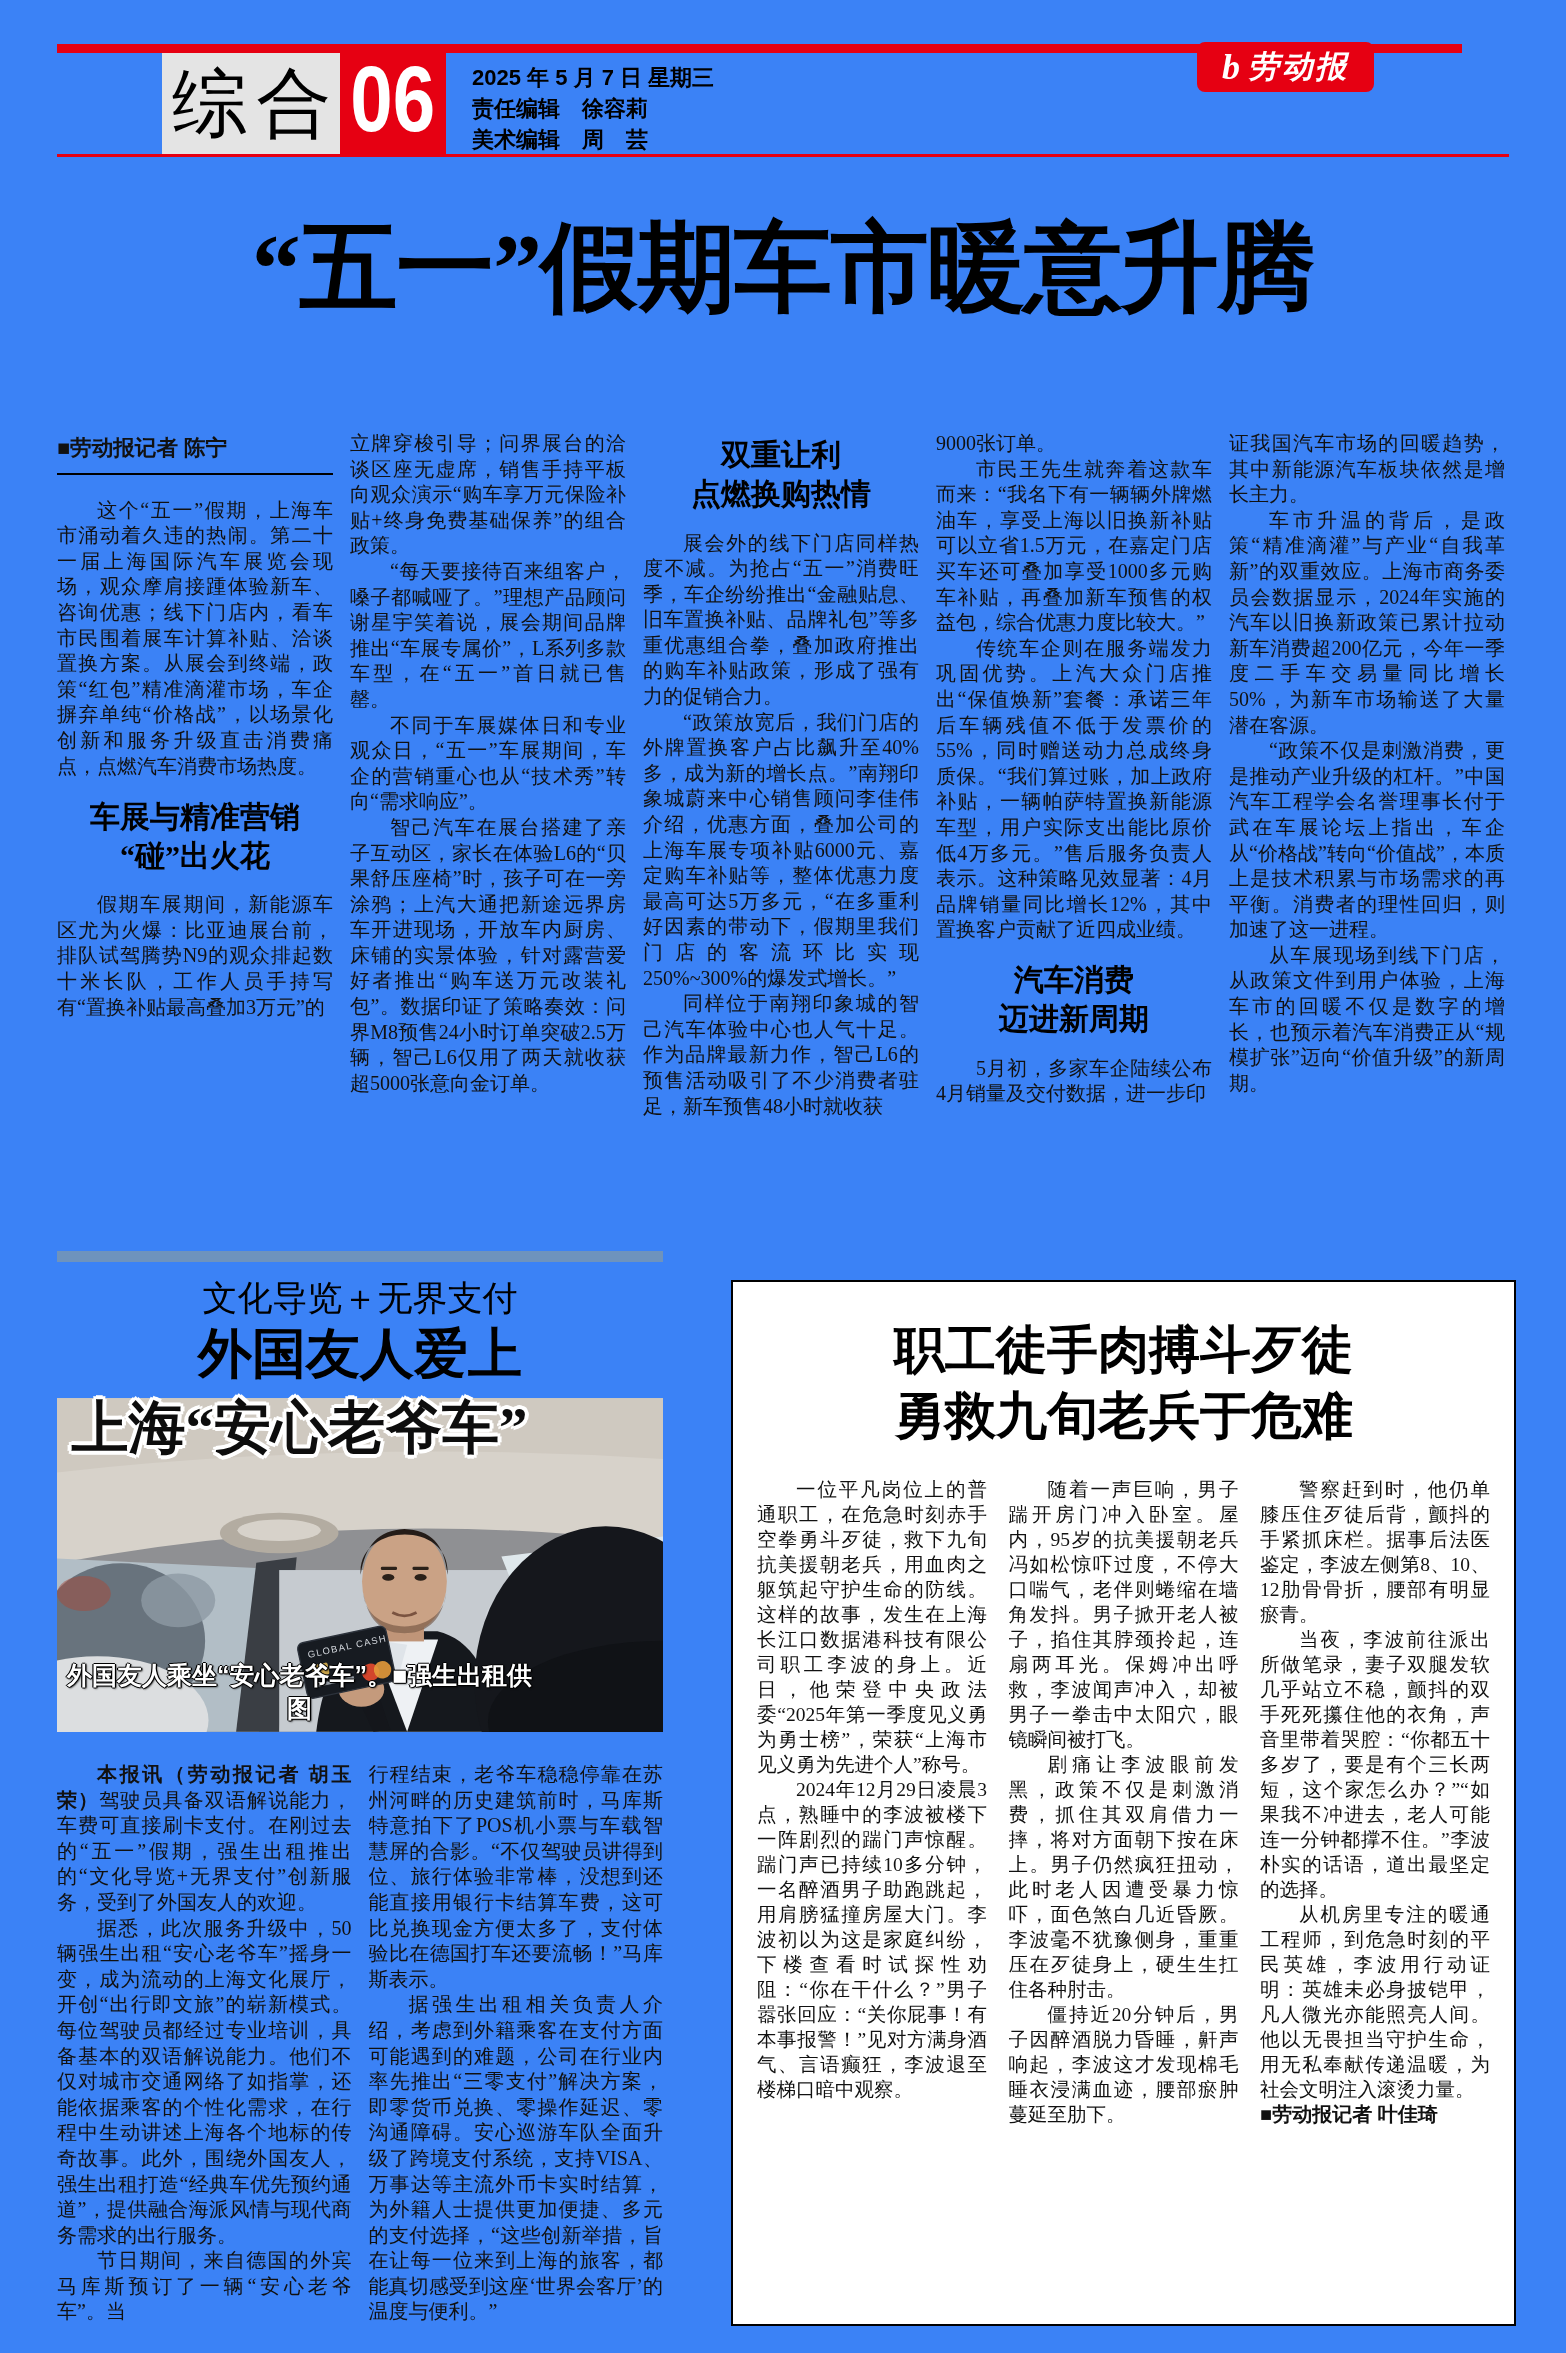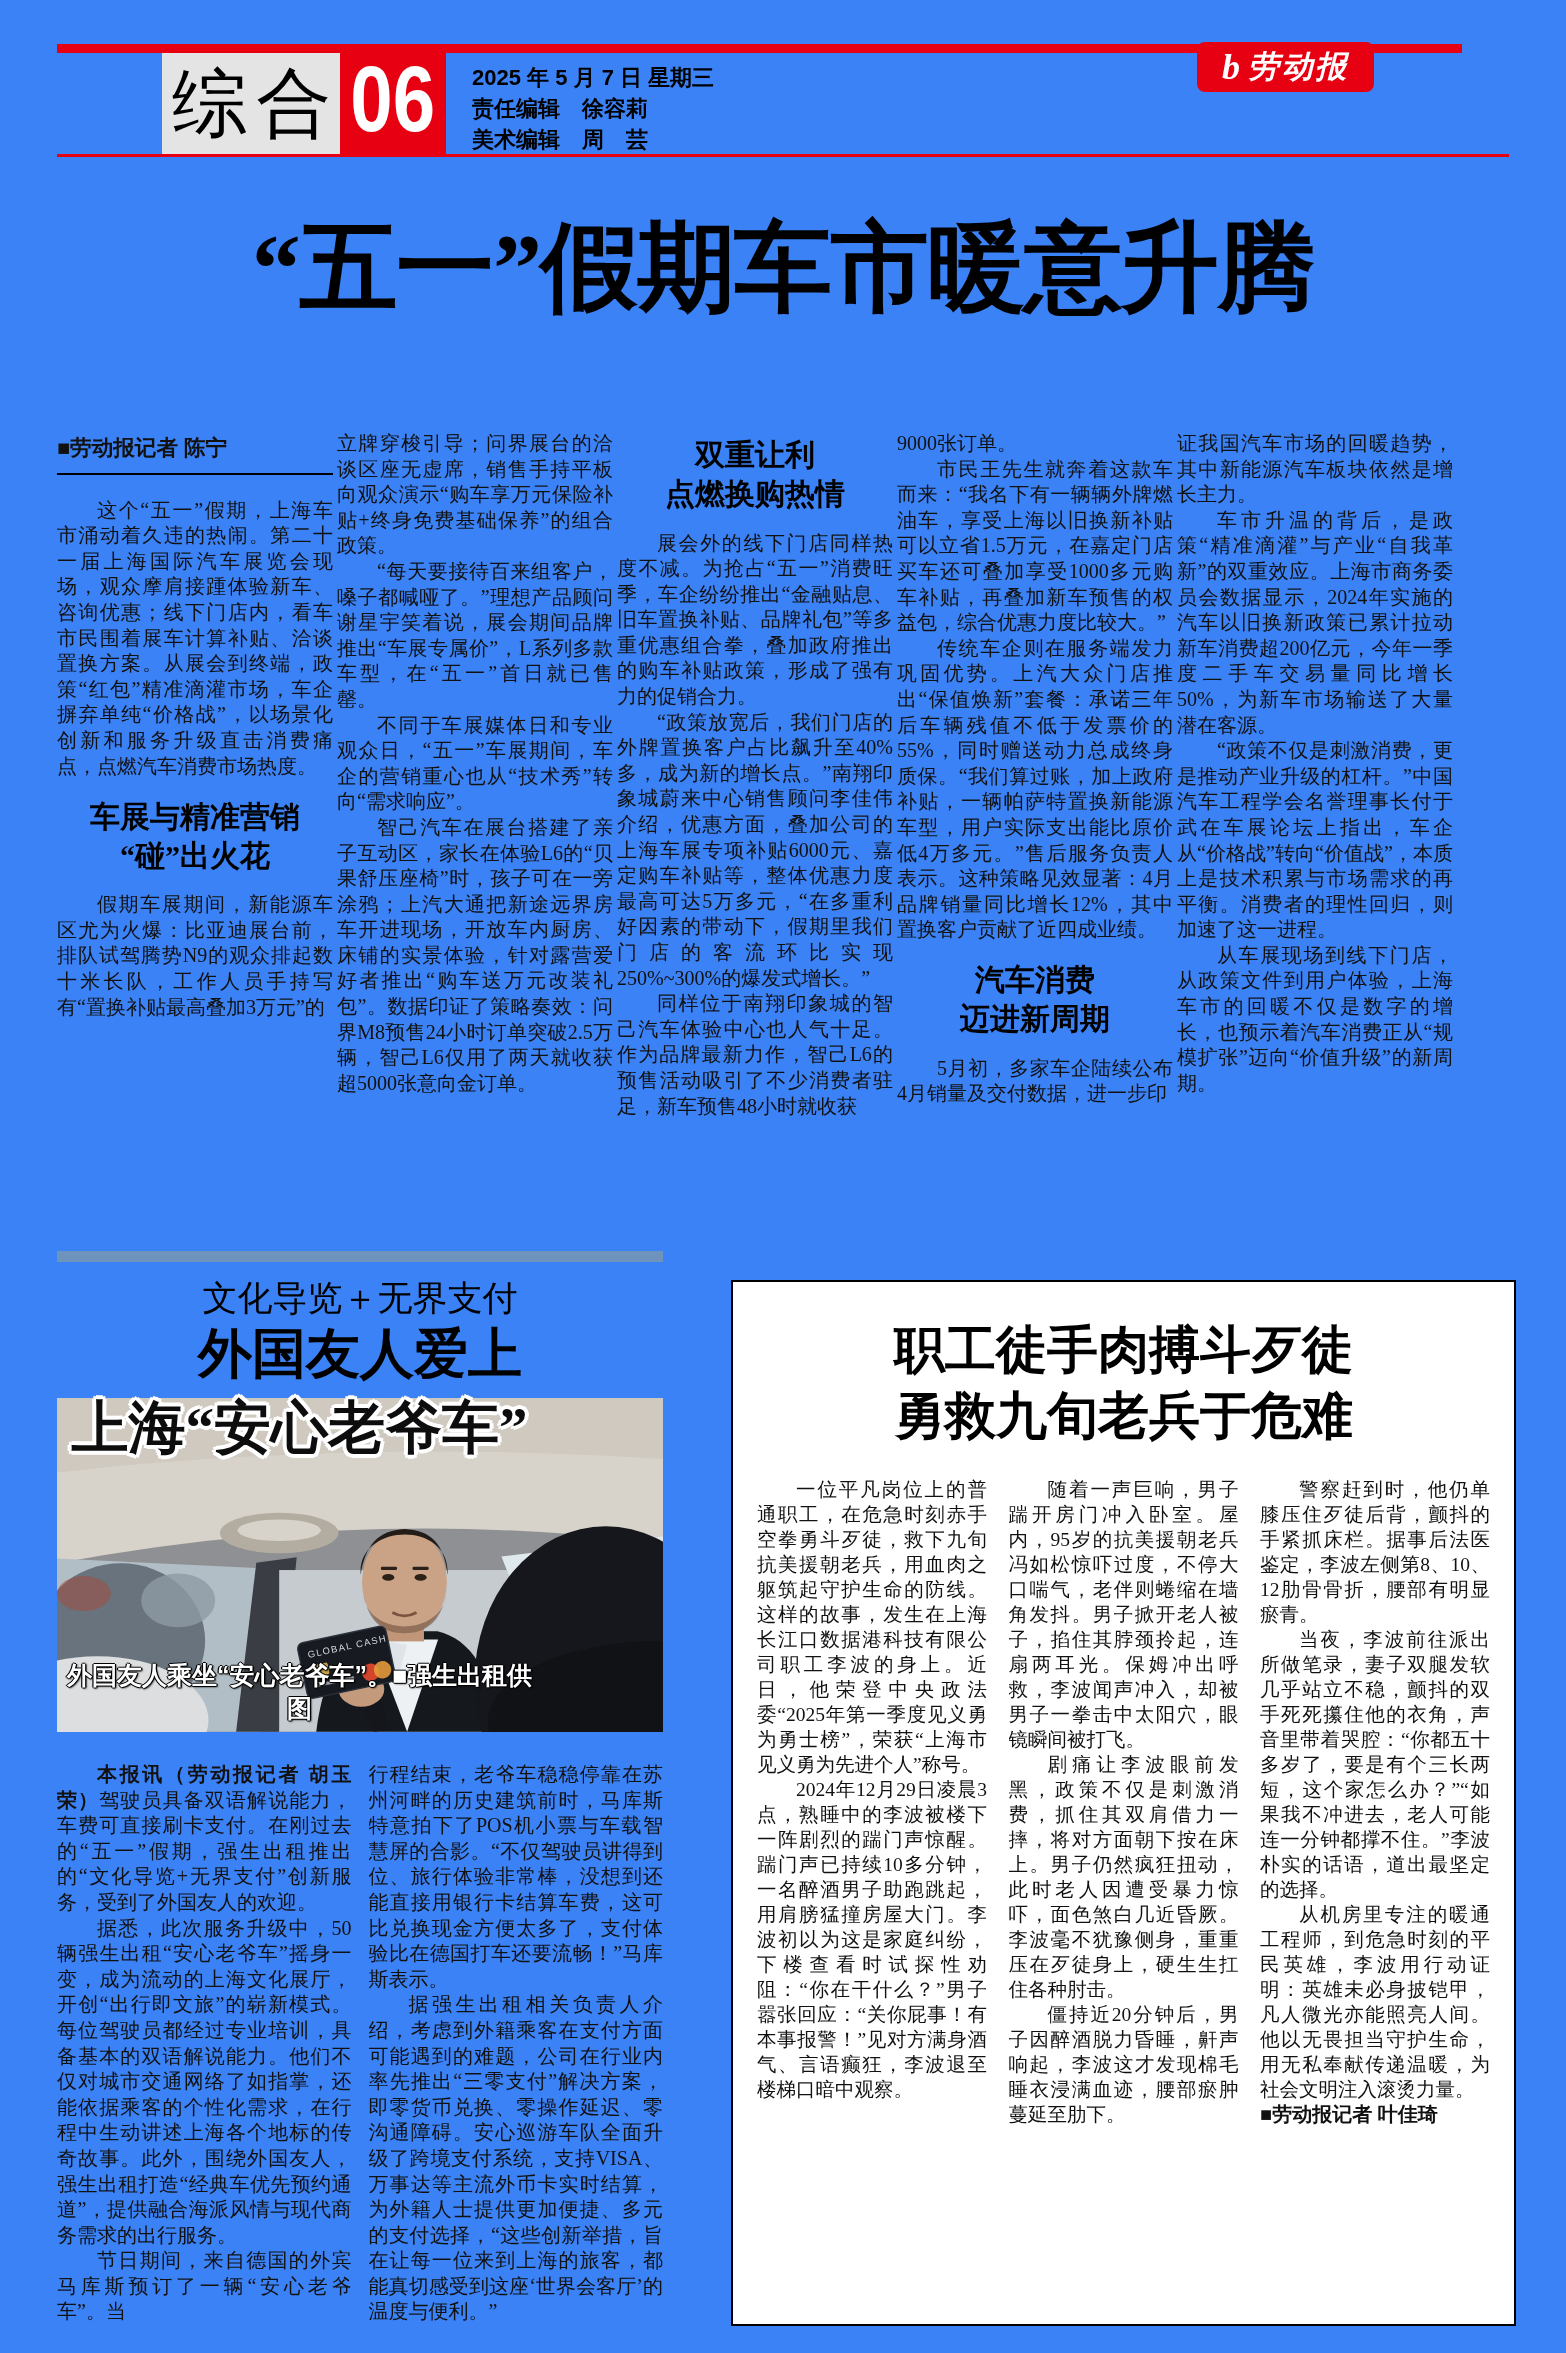--- a/index.html
+++ b/index.html
@@ -41,21 +41,21 @@
   .main-title{
     left:57px;top:201px;width:1452px;text-align:center;
     font-size:98px;line-height:135px;font-weight:bold;letter-spacing:-1.3px;color:#000;white-space:nowrap;
   }
   .main-subtitle{
     left:57px;top:342px;width:1452px;text-align:center;
     font-size:51px;line-height:67px;font-weight:bold;color:#000;white-space:nowrap;
   }
 
   
-  .a1cols{left:57px;top:431px;width:1452px;height:799px;display:flex;gap:4px;}
+  .a1cols{left:57px;top:431px;width:1452px;height:799px;display:flex;gap:17px;}
   .a1col{width:276px;height:100%;overflow:hidden;font-size:20px;line-height:25.6px;text-align:justify;}
   .a1col p{margin:0;text-indent:2em;}
   .a1col p.cont{text-indent:0;}
   .byline1{
     font-family:"Liberation Sans","DejaVu Sans",sans-serif;font-weight:bold;
     font-size:21.6px;padding:4px 0 12px;border-bottom:2px solid #000;margin-bottom:23px;text-indent:0;
   }
   .colhead{
     font-weight:bold;text-align:center;font-size:30px;line-height:39px;
     margin:17.5px 0;text-indent:0;color:#000;

